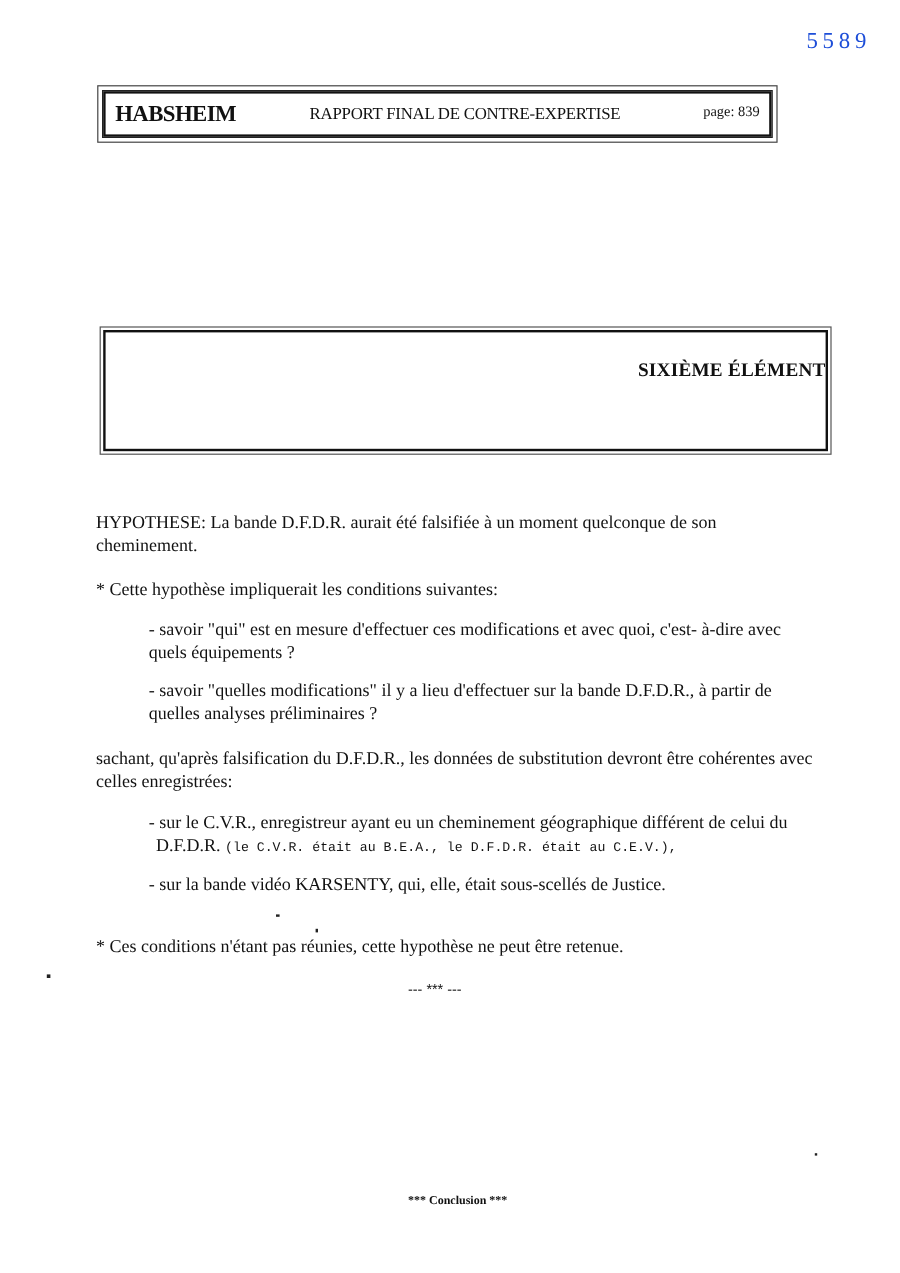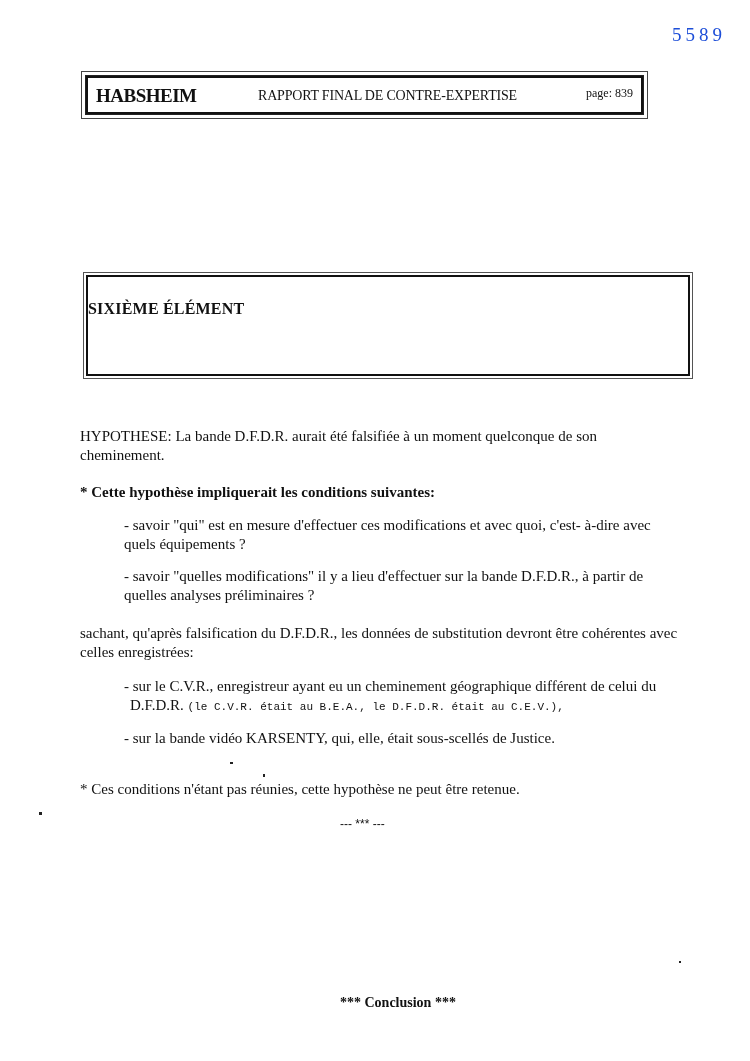--- a/index.html
+++ b/index.html
@@ -39,42 +39,42 @@
   }
   .title-box {
     position: absolute; left: 86px; top: 275px; width: 604px; height: 101px;
     border: 2px solid #111; box-sizing: border-box;
   }
   .title-box::after {
     content: ""; position: absolute; left: -5px; top: -5px; right: -5px; bottom: -5px;
     border: 1px solid #555;
   }
   .title-main {
-    position: absolute; left: 0; right: 0; top: 23px; text-align: left;
+    position: absolute; left: 0; right: 0; top: 23px; text-align: right;
     font-size: 16px; font-weight: bold; letter-spacing: 0.2px;
   }
   .title-sub {
     position: absolute; left: 0; right: 0; top: 60px; text-align: center;
     font-size: 13px; font-variant: small-caps; letter-spacing: 0.1px;
   }
   .body-text { position: absolute; font-size: 15px; line-height: 19px; }
   .p1 { left: 80px; top: 427px; width: 600px; }
-  .p2 { left: 80px; top: 483px; width: 600px; font-weight: bold; }
+  .p2 { left: 80px; top: 483px; width: 600px; }
   .p3 { left: 124px; top: 516px; width: 560px; }
   .p4 { left: 124px; top: 567px; width: 560px; }
   .p5 { left: 80px; top: 624px; width: 610px; }
   .p6 { left: 124px; top: 677px; width: 570px; }
   .p6 .small { font-size: 11px; font-family: Liberation Mono, monospace; margin-top: 12px; }
   .p6 .dfdr { margin-left: 6px; }
   .p7 { left: 124px; top: 729px; width: 570px; }
   .p8 { left: 80px; top: 780px; width: 610px; }
   .sep { position: absolute; left: 340px; top: 817px; font-size: 12px; font-family: "Liberation Sans", sans-serif; }
   .footer {
     position: absolute; left: 340px; top: 995px;
-    font-size: 14px; font-weight: bold;
+    font-size: 10px; font-weight: bold;
   }
   .speck { position: absolute; background: #222; }
 </style>
 </head>
 <body>
 
 <div class="stamp">5589</div>
 
 <div class="header-box">
   <div class="header-inner"></div>

